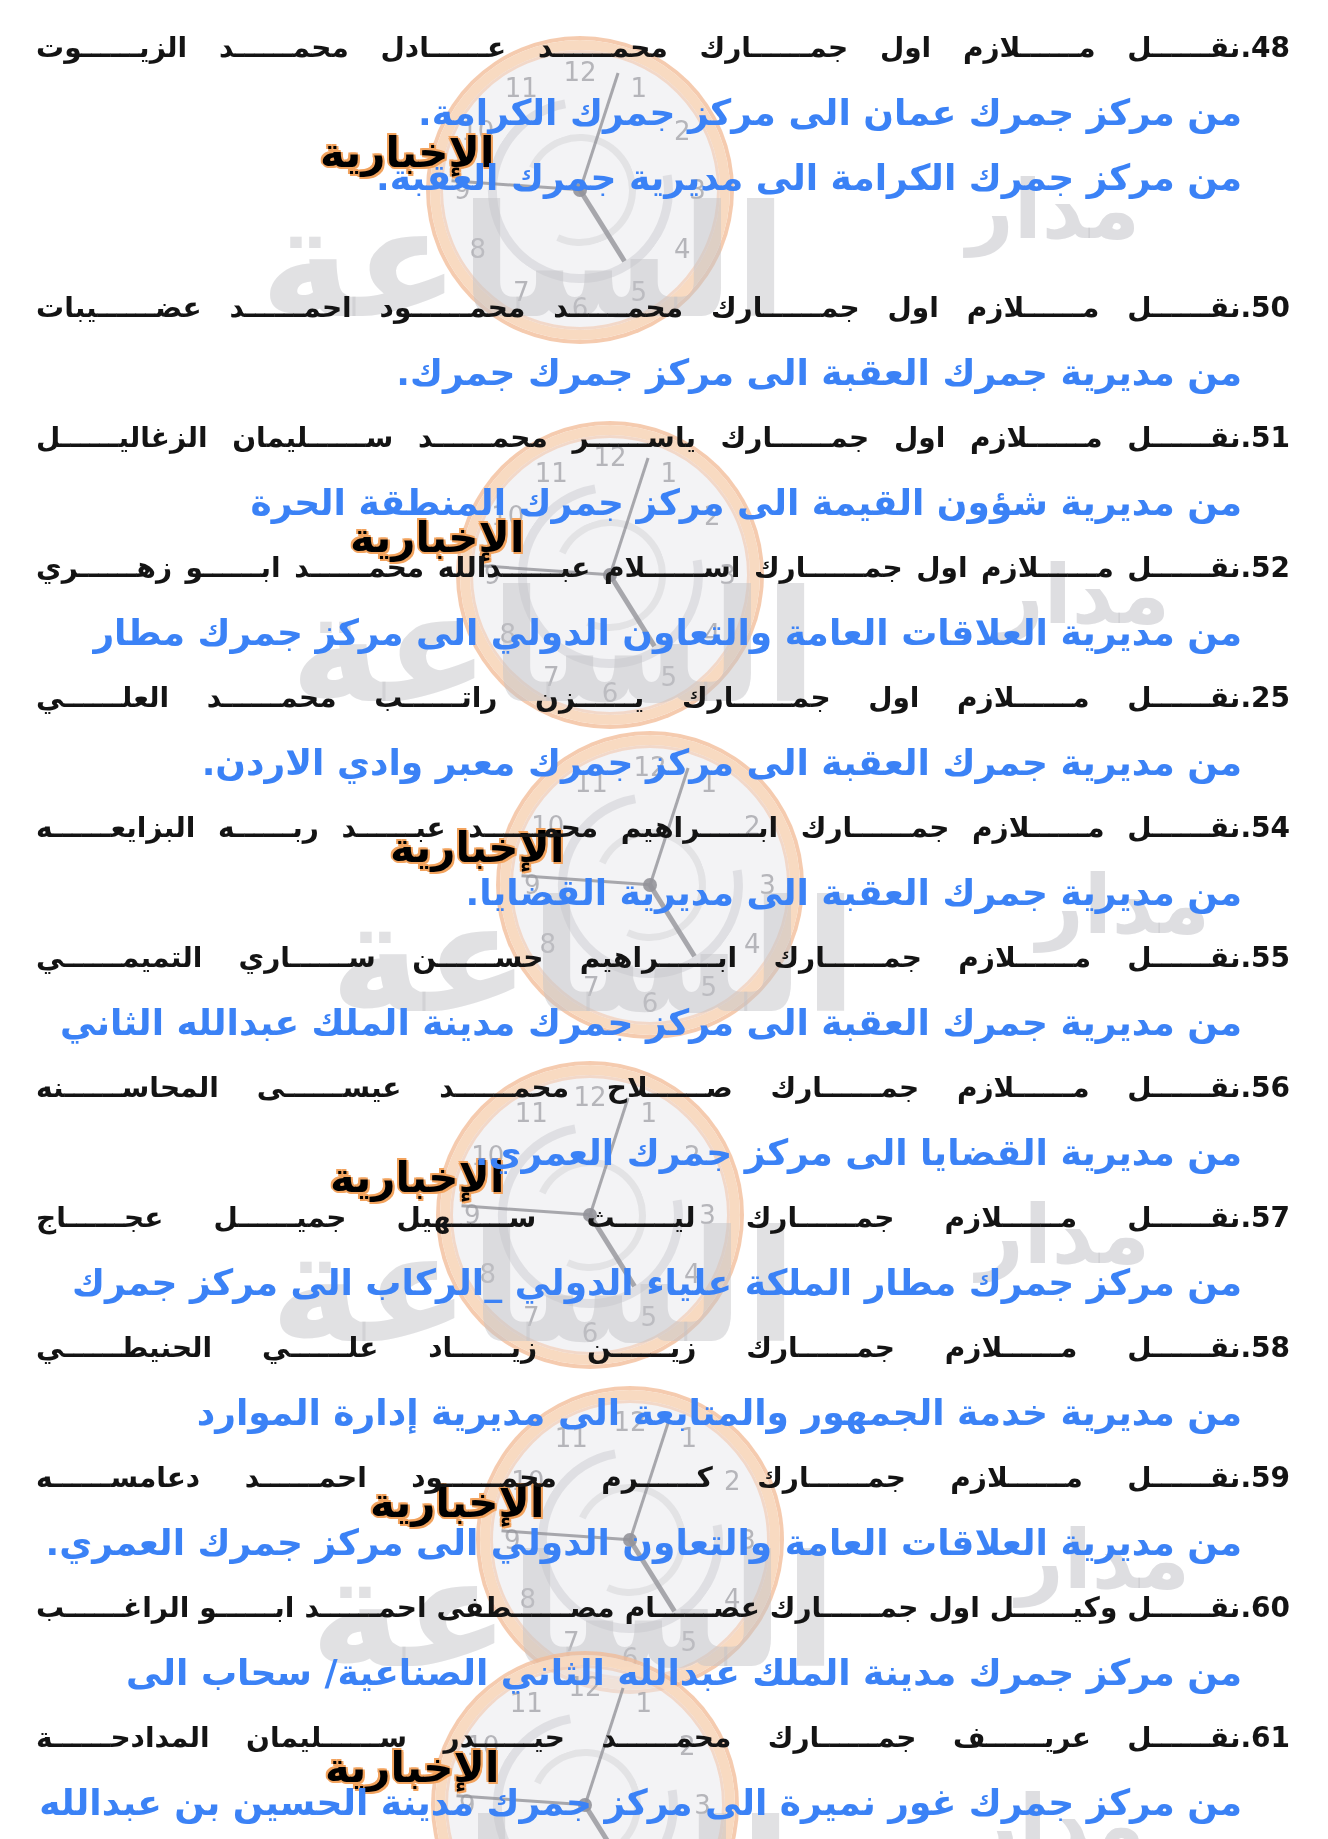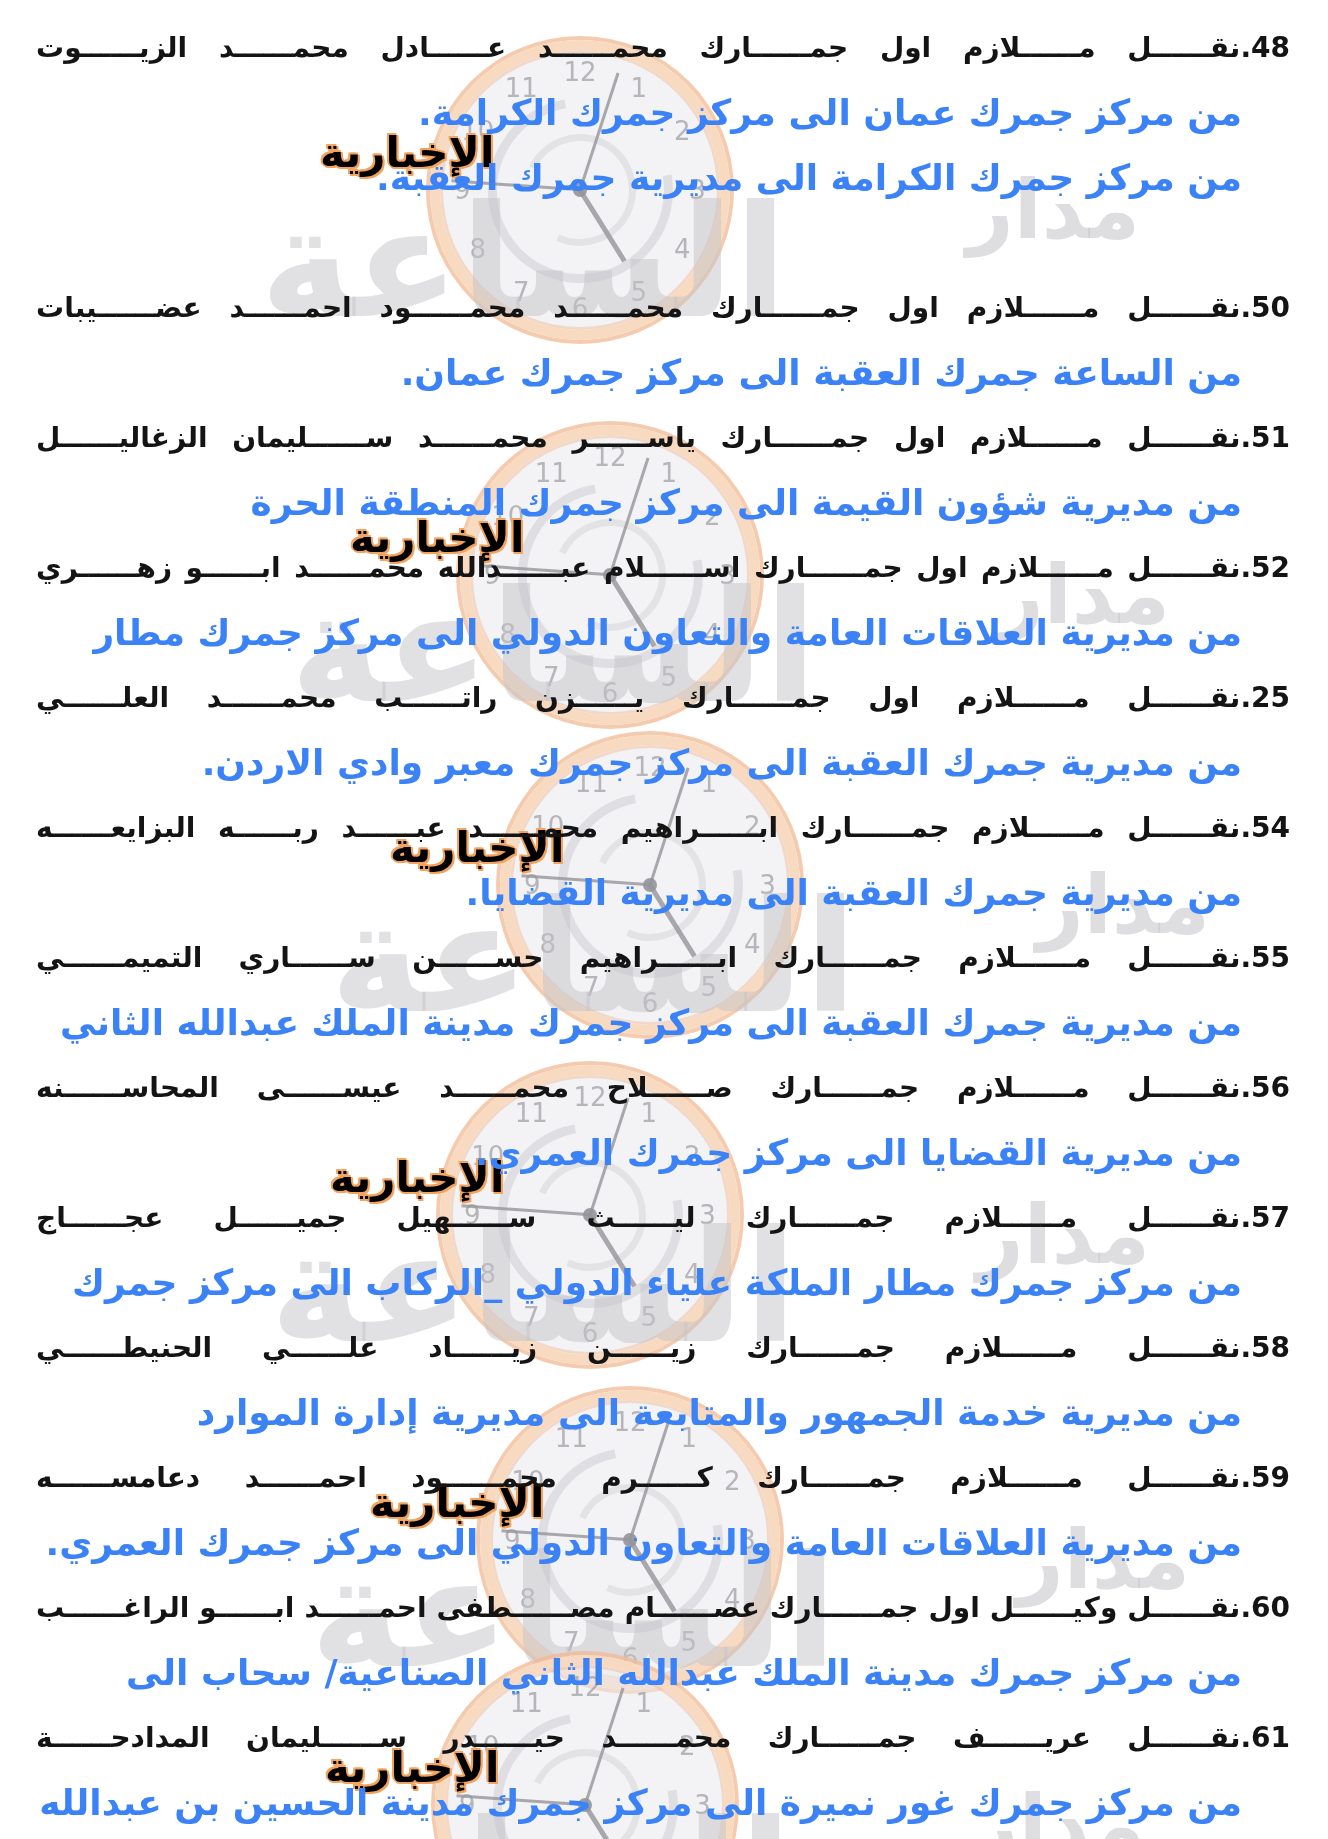--- a/index.html
+++ b/index.html
@@ -276,21 +276,21 @@
   <div class="content">
     <div class="item">
       <div class="l1">48.نقــــــل مــــــلازم اول جمــــــارك محمــــــد عــــــادل محمــــــد الزيــــــوت</div>
       <div class="l2">من مركز جمرك عمان الى مركز جمرك الكرامة.</div>
     </div>
     <div class="item">
       <div class="l2">من مركز جمرك الكرامة الى مديرية جمرك العقبة.</div>
     </div>
     <div class="item">
       <div class="l1">50.نقــــــل مــــــلازم اول جمــــــارك محمــــــد محمــــــود احمــــــد عضــــــيبات</div>
-      <div class="l2">من الساعة جمرك العقبة الى مركز جمرك عمان.</div>
+      <div class="l2">من مديرية جمرك العقبة الى مركز جمرك جمرك.</div>
     </div>
     <div class="item">
       <div class="l1">51.نقــــــل مــــــلازم اول جمــــــارك ياســــــر محمــــــد ســــــليمان الزغاليــــــل</div>
       <div class="l2">من مديرية شؤون القيمة الى مركز جمرك المنطقة الحرة الزرقاء_معاين.</div>
     </div>
     <div class="item">
       <div class="l1">52.نقــــــل مــــــلازم اول جمــــــارك اســــــلام عبــــــدالله محمــــــد ابــــــو زهــــــري</div>
       <div class="l2">من مديرية العلاقات العامة والتعاون الدولي الى مركز جمرك مطار الملكة علياء الدولي _الركاب.</div>
     </div>
     <div class="item">

